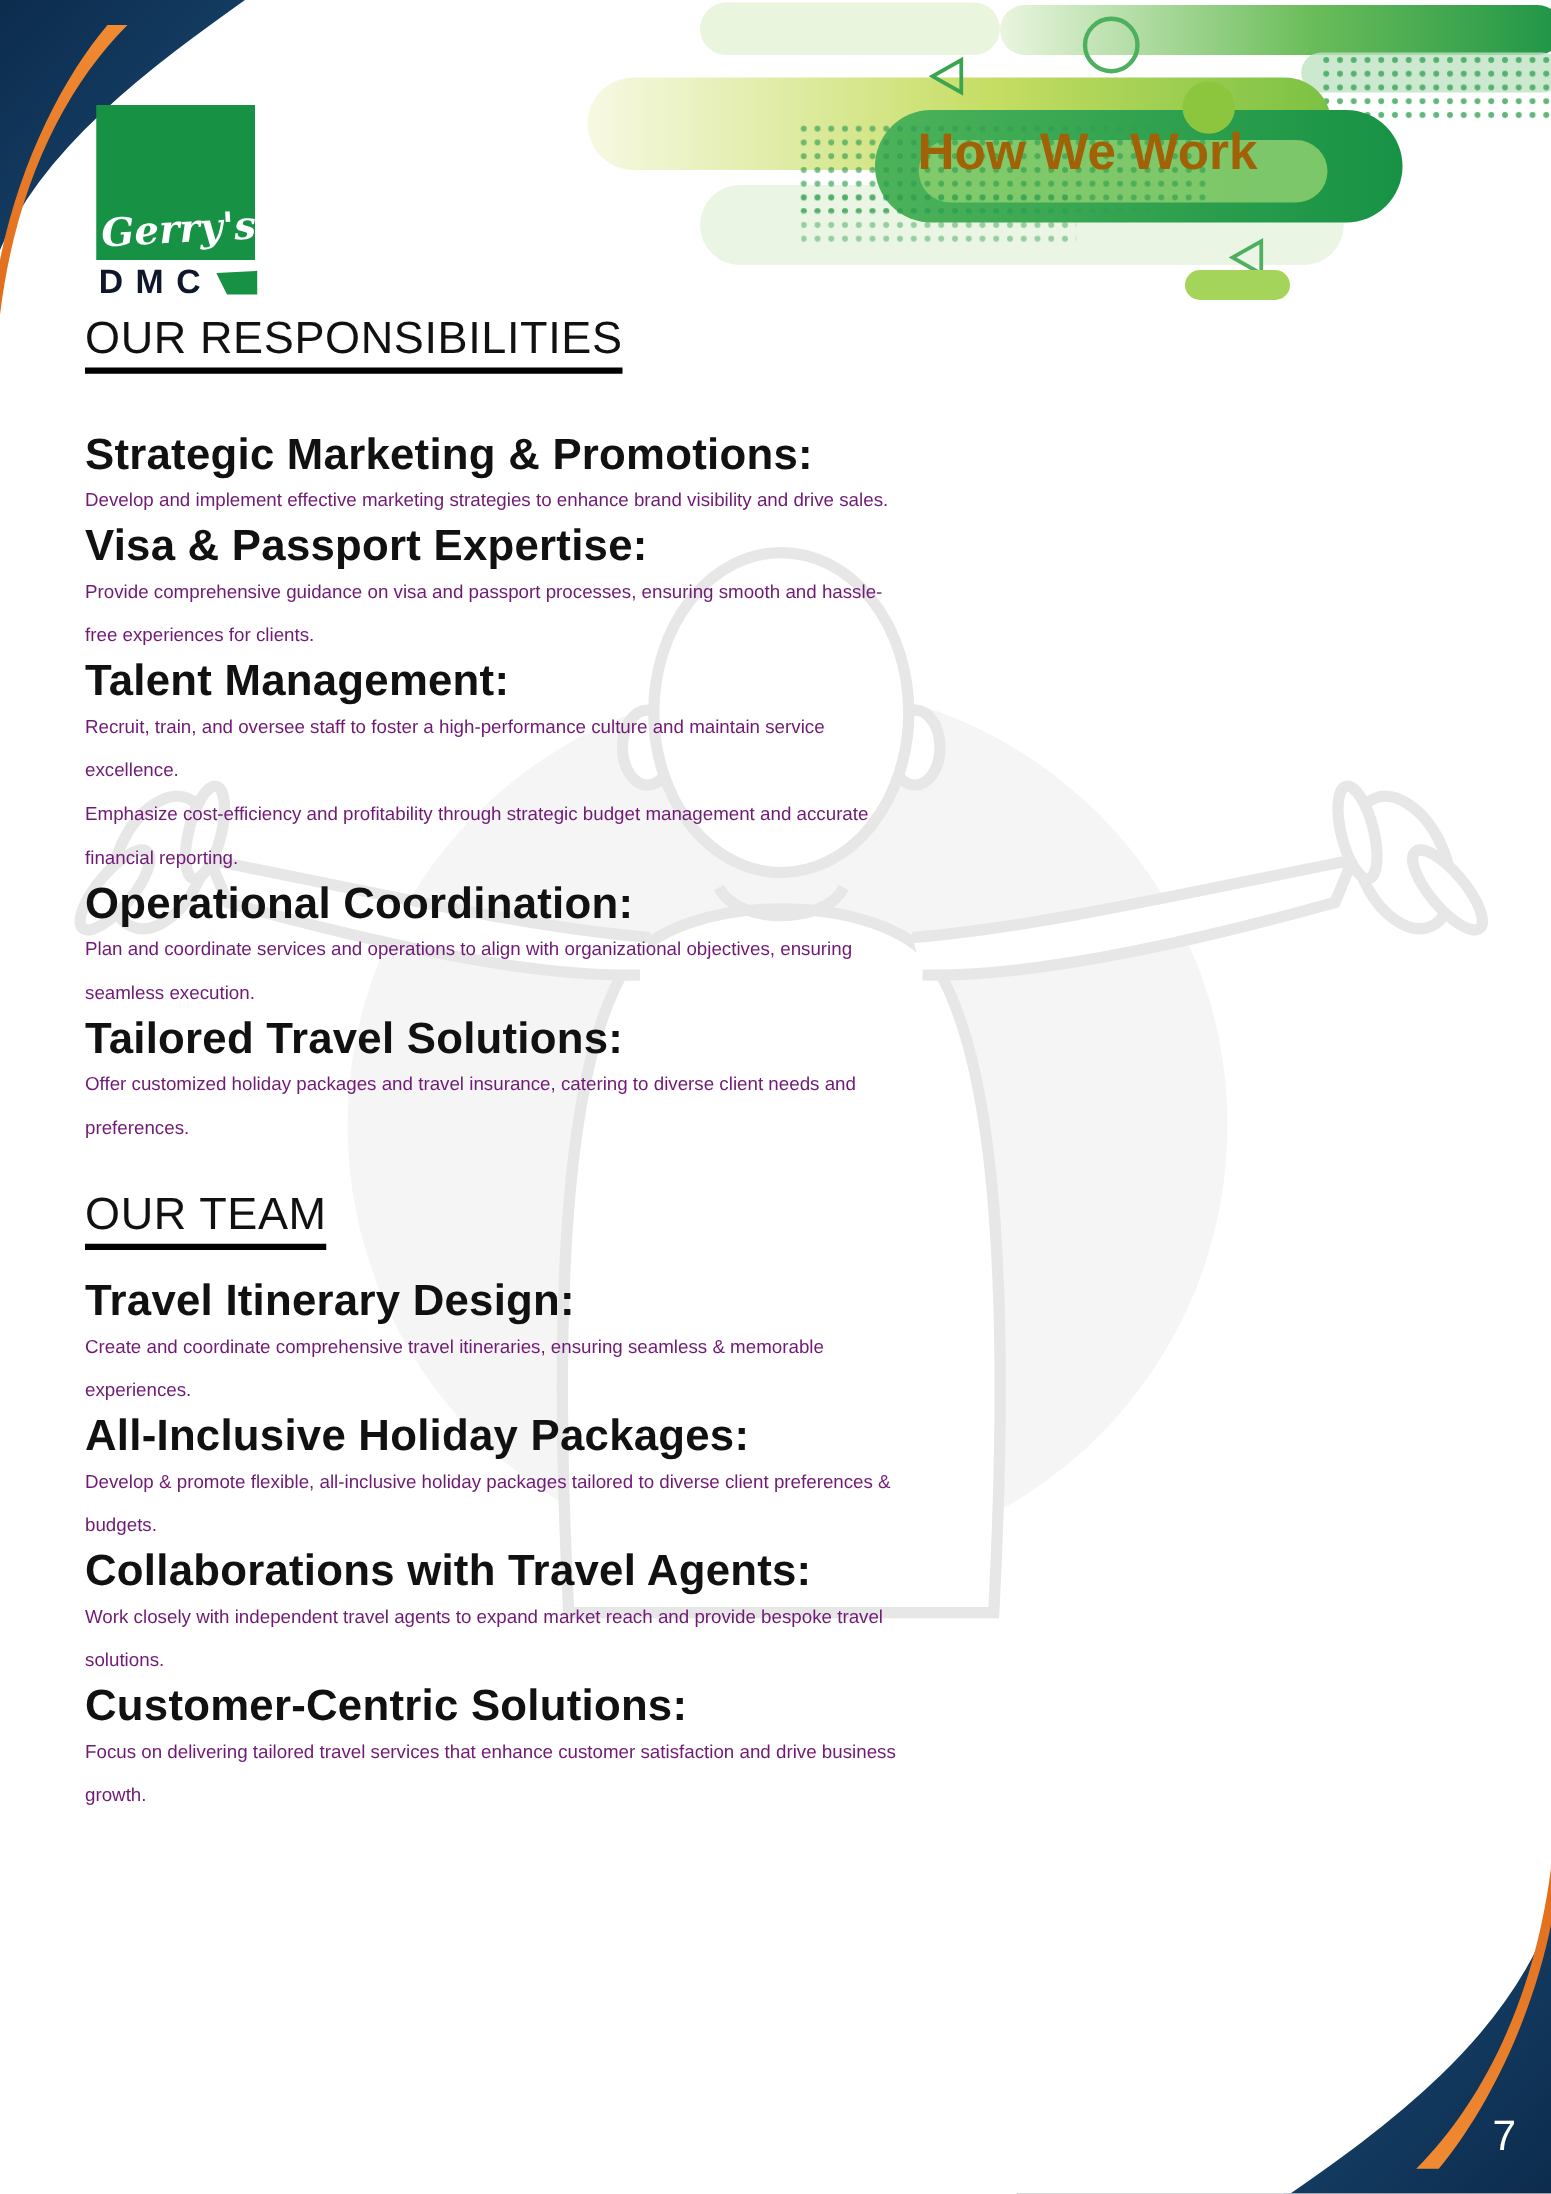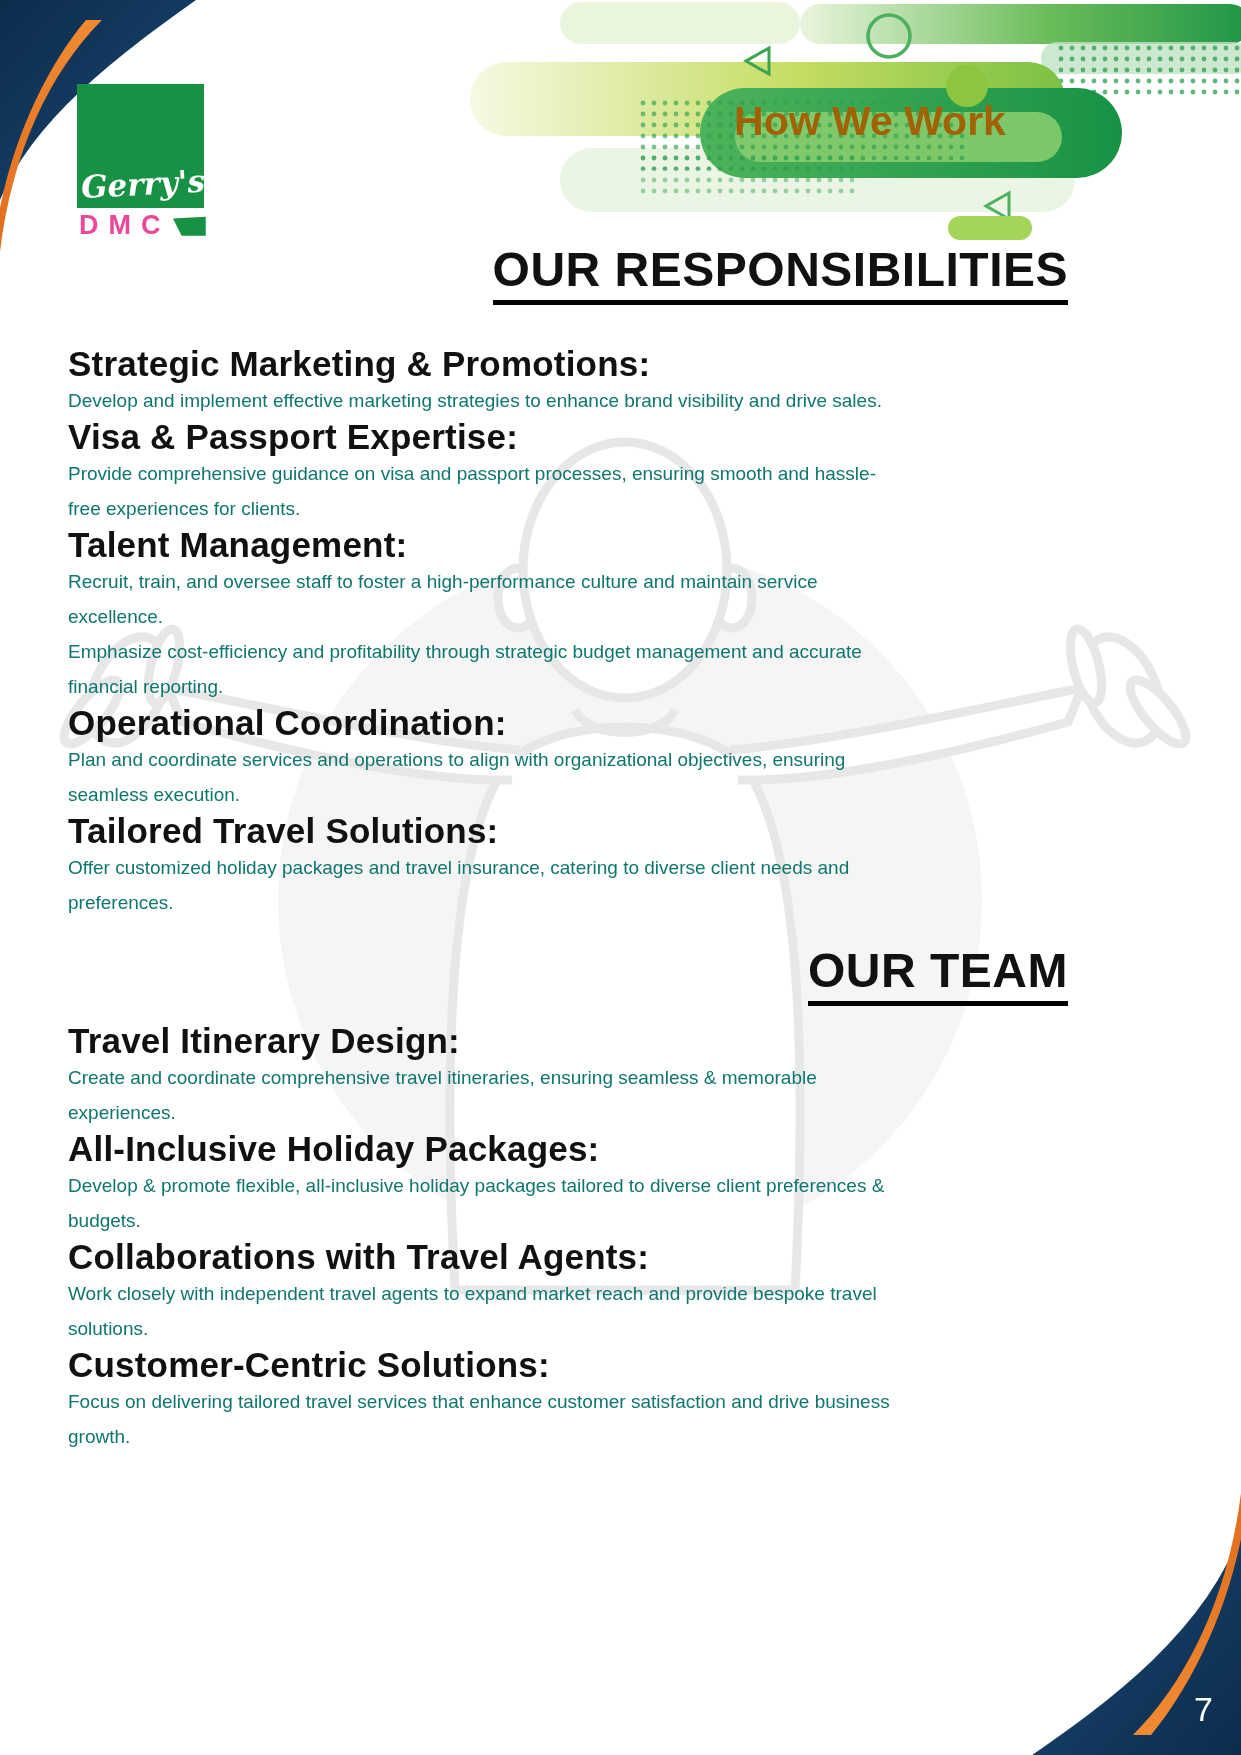--- a/index.html
+++ b/index.html
@@ -21,35 +21,35 @@
   
   .logo{position:absolute;left:77px;top:84px;width:130px;}
   .logo-square{position:relative;width:127px;height:124px;background:#179245;}
   .logo-script{
     position:absolute;left:4px;bottom:6px;width:119px;text-align:center;
     font-family:"DejaVu Serif", serif;font-style:italic;font-weight:bold;
     font-size:31px;color:#ffffff;transform:rotate(-3deg);
   }
   .logo-sub{display:flex;align-items:center;margin-top:2px;}
   .logo-sub-text{
-    font-size:27px;font-weight:bold;color:#ec4899;letter-spacing:10px;margin-left:2px;
+    font-size:27px;font-weight:bold;color:#0f172a;letter-spacing:10px;margin-left:2px;
   }
   .logo-flag{margin-left:2px;margin-top:2px;}
   
   .watermark{position:absolute;left:40px;top:420px;width:1160px;height:880px;pointer-events:none;}
   
   .content{position:absolute;left:68px;top:243px;width:1000px;}
   .big-title{
-    text-align:right;font-size:48px;font-weight:bold;line-height:54px;
+    text-align:left;font-size:36px;font-weight:normal;line-height:54px;
     margin:0 0 48px 0;letter-spacing:0.5px;
   }
   .big-title span{border-bottom:5px solid #000;padding-bottom:4px;}
   .big-title.team{margin-top:24px;margin-bottom:24px;}
   .item-heading{font-size:35px;font-weight:bold;line-height:38px;letter-spacing:0.2px;}
-  .item-body{font-size:19px;line-height:35px;white-space:pre;color:#0f766e;}
+  .item-body{font-size:15px;line-height:35px;white-space:pre;color:#701a75;}
   
   .page-num{
     position:absolute;right:28px;bottom:26px;color:#ffffff;
     font-size:34px;z-index:5;
   }
 </style>
 </head>
 <body>
 
 <div class="page">

